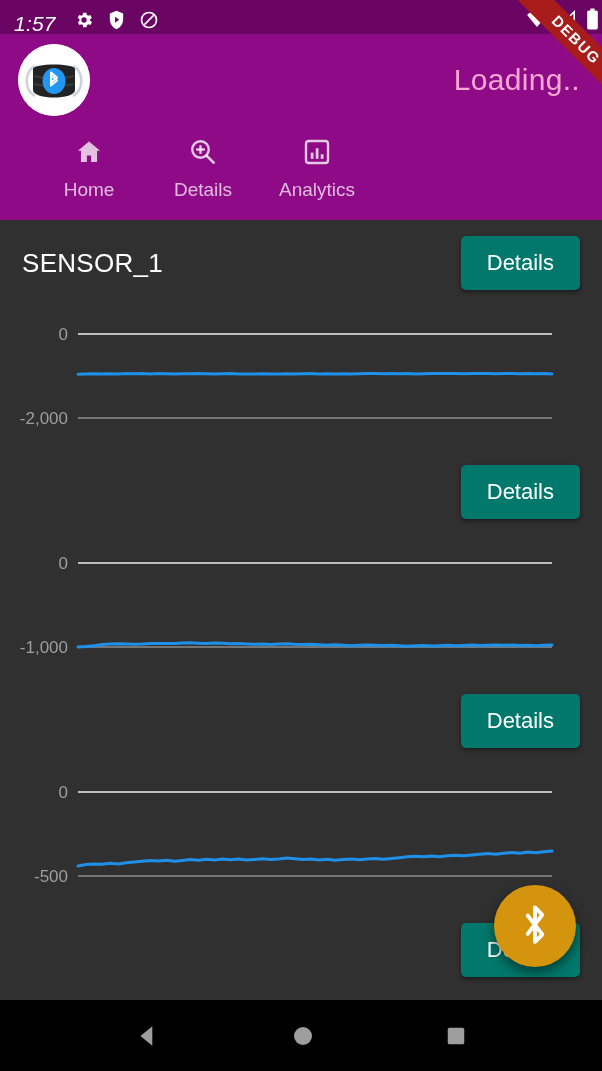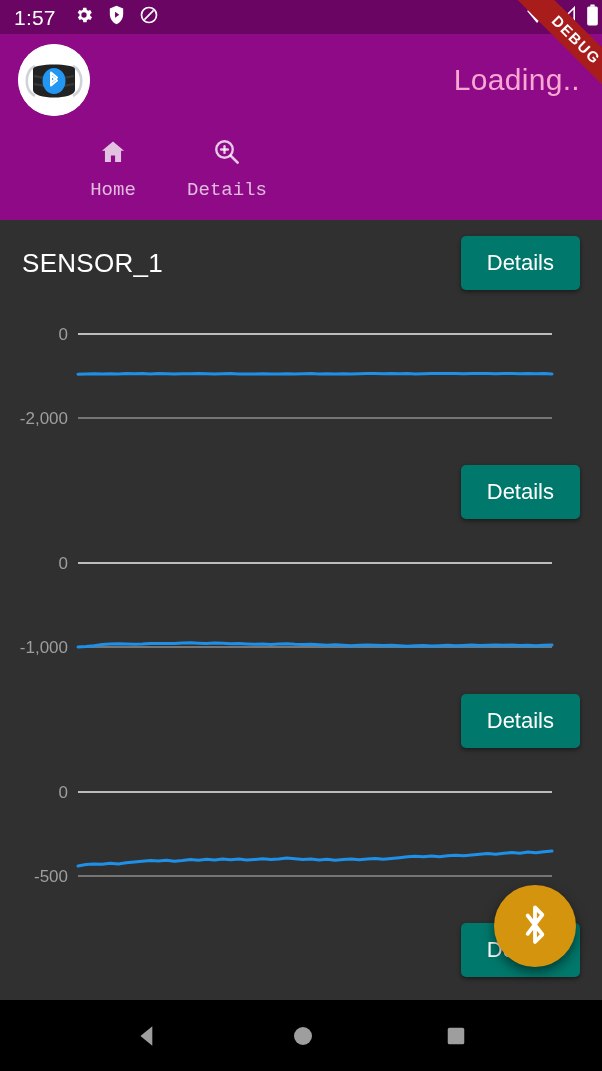--- a/index.html
+++ b/index.html
@@ -15,23 +15,24 @@
     background: #303030;
     overflow: hidden;
   }
 
   
   .statusbar {
     position: relative;
     height: 34px;
     background: #6B0563;
     display: flex;
-    align-items: center;
+    align-items: flex-end;
     padding: 0 3px 0 14px;
     color: #ffffff;
+    font-style: italic;
   }
   .status-clock {
     font-size: 21px;
     letter-spacing: .2px;
     color: #ffffff;
     line-height: 1;
   }
   .status-left-icons {
     display: flex;
     align-items: center;
@@ -75,22 +76,21 @@
     font-size: 30px;
     font-weight: 400;
     letter-spacing: .3px;
     white-space: nowrap;
   }
 
   
   .tabs {
     display: flex;
     height: 94px;
-    padding-left: 56px;
-    font-family: Liberation Mono, monospace;
+    padding-left: 32px;
   }
   .tab {
     width: 114px;
     display: flex;
     flex-direction: column;
     align-items: center;
     justify-content: flex-start;
     padding-top: 9px;
     position: relative;
     cursor: pointer;
@@ -299,20 +299,32 @@
             <circle cx="10" cy="10" r="6.6"></circle>
             <line x1="14.9" y1="14.9" x2="20.5" y2="20.5" stroke-width="2.2"></line>
             <line x1="10" y1="7.3" x2="10" y2="12.7"></line>
             <line x1="7.3" y1="10" x2="12.7" y2="10"></line>
           </svg>
         </span>
         <span class="tablabel">Details</span>
         <span class="indicator"></span>
       </div>
 
+      <div class="tab">
+        <span class="tabicon">
+          <svg width="30" height="30" viewBox="0 0 24 24" fill="none" stroke="rgba(255,255,255,.78)" stroke-width="1.9">
+            <rect x="3.2" y="3.2" width="17.6" height="17.6" rx="2.2"></rect>
+            <rect x="7" y="12.5" width="2.2" height="5" fill="rgba(255,255,255,.78)" stroke="none"></rect>
+            <rect x="11" y="9" width="2.2" height="8.5" fill="rgba(255,255,255,.78)" stroke="none"></rect>
+            <rect x="15" y="13.8" width="2.2" height="3.7" fill="rgba(255,255,255,.78)" stroke="none"></rect>
+          </svg>
+        </span>
+        <span class="tablabel">Analytics</span>
+        <span class="indicator"></span>
+      </div>
 
     </div>
   </div>
 
   <div class="debug-ribbon">
     <div class="band">DEBUG</div>
   </div>
 
   <div class="content">
 

